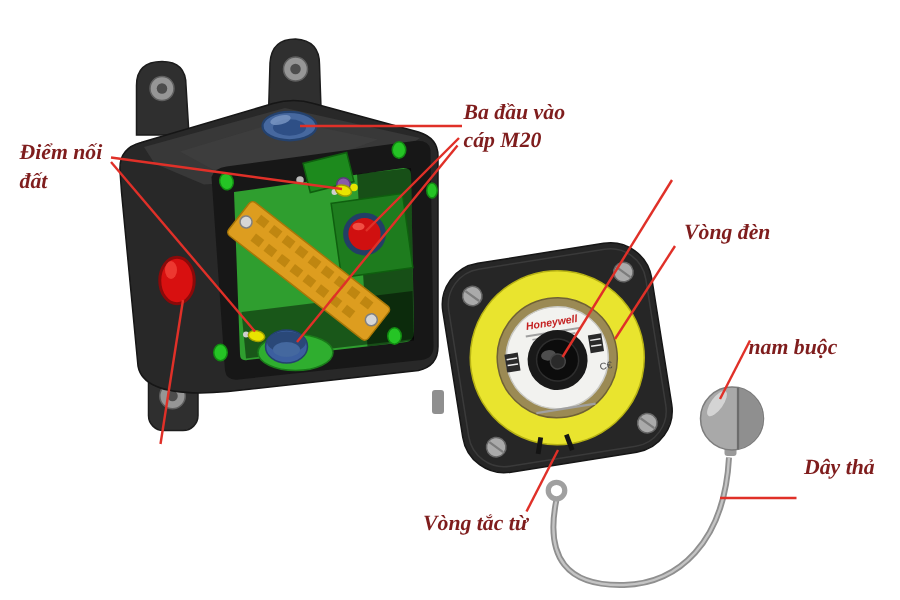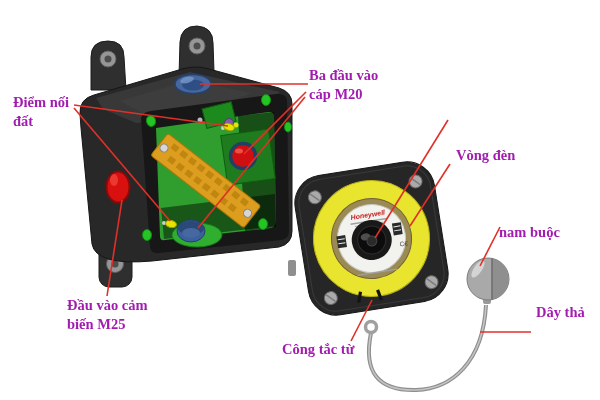--- a/index.html
+++ b/index.html
@@ -1,20 +1,20 @@
 <!DOCTYPE html>
 <html><head>
 <meta charset="utf-8">
 <style>
   html,body{margin:0;padding:0;background:#fff;}
   #stage{position:relative;width:600px;height:400px;background:#ffffff;overflow:hidden;
          font-family:"Liberation Serif","DejaVu Serif",serif;}
   #art{position:absolute;left:0;top:0;}
-  .lbl{position:absolute;font-weight:700;font-size:14.5px;line-height:19px;color:#a21caf;
-       white-space:nowrap;}
+  .lbl{position:absolute;font-weight:700;font-size:14.5px;line-height:19px;color:#7f1d1d;
+       white-space:nowrap;font-style:italic;}
 </style>
 </head>
 <body>
 
 <div id="stage">
 
 <svg id="art" width="600" height="400" viewBox="0 0 600 400">
 
   <g>
 
@@ -206,26 +206,22 @@
 
   <div class="lbl" style="left:456px;top:146px;">
     <span>Vòng đèn</span>
   </div>
 
   <div class="lbl" style="left:499px;top:204px;">
     <br>
     <span>nam buộc</span>
   </div>
 
-  <div class="lbl" style="left:67px;top:296px;">
-    <span>Đầu vào cảm</span><br>
-    <span>biến M25</span>
-  </div>
 
   <div class="lbl" style="left:282px;top:340px;">
-    <span>Công tắc từ</span>
+    <span>Vòng tắc từ</span>
   </div>
 
   <div class="lbl" style="left:536px;top:303px;">
     <span>Dây thả</span>
   </div>
 
 </div>
 
 </body></html>

